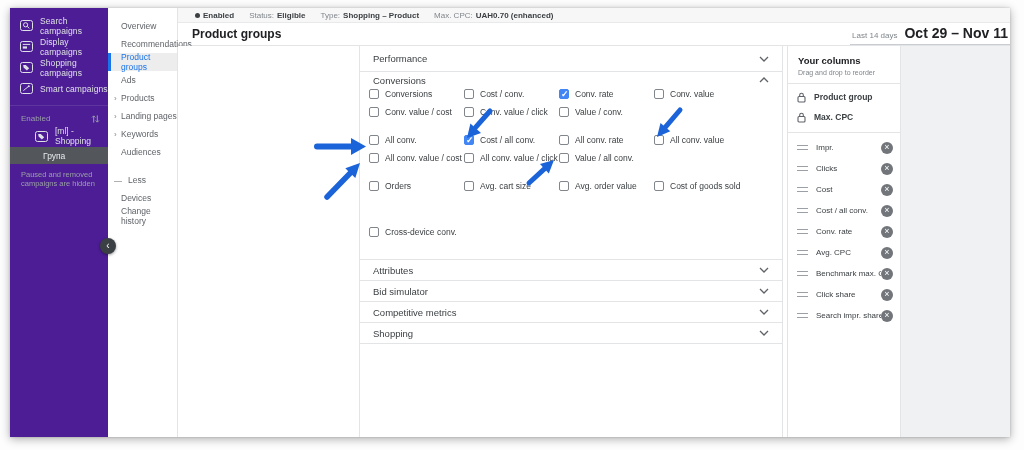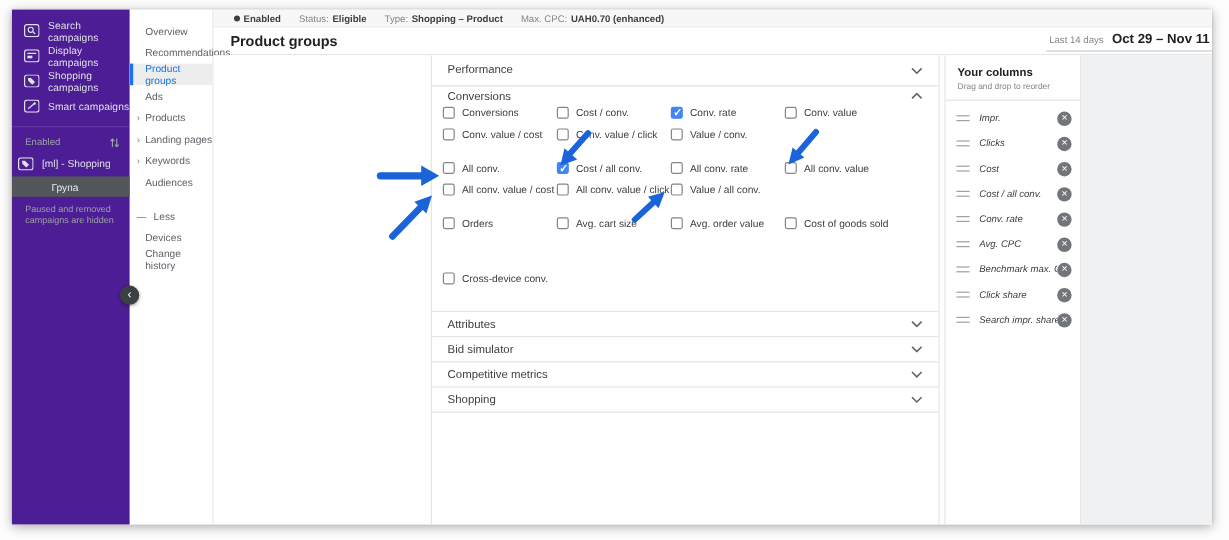--- a/index.html
+++ b/index.html
@@ -8,21 +8,21 @@
   .app { position:absolute; left:10px; top:8px; width:1000px; height:429px; display:flex;
          background:#fff; box-shadow:0 2px 9px rgba(0,0,0,.32), 0 0 2px rgba(0,0,0,.18); }
 
   
   .dark { width:98px; flex:none; background:#4c1d95; color:#dfe1e5; padding-top:7px; position:relative; }
   .dk-item { height:21px; display:flex; align-items:center; gap:7px; padding-left:10px; cursor:pointer; }
   .dk-item .lbl { font-size:8.5px; letter-spacing:.1px; }
   .dk-div { border-top:1px solid rgba(255,255,255,.10); margin:6px 0 0 0; }
   .dk-sec { height:17px; display:flex; align-items:center; justify-content:space-between; padding:0 8px 0 11px; margin-top:4px; }
   .dk-sec .lbl { font-size:8px; color:#9aa0a6; }
-  .dk-camp { height:18px; display:flex; align-items:center; gap:7px; padding-left:5px; }
+  .dk-camp { height:18px; display:flex; align-items:center; gap:7px; padding-left:25px; }
   .dk-camp .lbl { font-size:8.5px; }
   .dk-group { height:17px; display:flex; align-items:center; background:#53575b; padding-left:33px; margin-top:2px; }
   .dk-group .lbl { font-size:8.5px; color:#e8eaed; }
   .dk-note { font-size:7.5px; color:#9aa0a6; line-height:9px; padding:6px 8px 0 11px; }
   .collapse-btn { position:absolute; left:90px; top:230px; width:16px; height:16px; border-radius:50%;
                   background:#3b4045; color:#fff; font-size:10px; line-height:15px; text-align:center;
                   box-shadow:0 1px 3px rgba(0,0,0,.4); z-index:6; cursor:pointer; }
 
   
   .subnav { width:70px; flex:none; background:#fff; border-right:1px solid #e3e4e6; padding-top:9px; }
@@ -38,21 +38,21 @@
   .statusbar { height:15px; flex:none; background:#f7f7f8; border-bottom:1px solid #e8e9ea;
                display:flex; align-items:center; padding-left:17px; gap:15px; white-space:nowrap; }
   .sb-seg { font-size:8px; color:#80868b; display:flex; align-items:center; gap:3px; }
   .sb-seg b { color:#3c4043; font-weight:700; }
   .sb-dot { width:5px; height:5px; border-radius:50%; background:#3c4043; display:inline-block; }
   .titlebar { height:23px; flex:none; background:#fff; border-bottom:1px solid #e3e4e6;
               display:flex; align-items:center; justify-content:space-between; padding-left:14px; }
   .pg-title { font-size:12px; font-weight:700; color:#202124; }
   .dateblock { display:flex; align-items:baseline; gap:7px; border-bottom:1px solid #c9ccd0; padding:2px 2px 3px 2px; }
   .date-preset { font-size:8px; color:#80868b; }
-  .date-range { font-size:11px; font-weight:700; color:#202124;text-align:right; }
+  .date-range { font-size:14px; font-weight:700; color:#202124;text-align:right; }
 
   .content { flex:1; position:relative; background:#fff; overflow:hidden; }
   .grayzone { position:absolute; left:723px; right:0; top:0; bottom:0; background:#f0f1f2; }
 
   
   .dialog { position:absolute; left:181px; top:0; width:424px; height:100%; background:#fff;
             border-left:1px solid #e3e4e6; border-right:1px solid #e3e4e6; }
   .dlg-header { height:42px; display:flex; align-items:center; justify-content:space-between;
                 padding:0 13px; border-bottom:1px solid #e3e4e6; }
   .dlg-title { font-size:12.5px; font-weight:700; color:#202124; }
@@ -71,21 +71,21 @@
 
   
   .panel { position:absolute; left:609px; top:0; width:114px; height:100%; background:#fff;
            border-left:1px solid #e3e4e6; border-right:1px solid #e3e4e6; }
   .pn-head { padding:9px 10px 7px 10px; border-bottom:1px solid #e3e4e6; }
   .pn-title { font-size:9.5px; font-weight:700; color:#202124; }
   .pn-sub { font-size:7px; color:#80868b; margin-top:3px; }
   .pn-locked { padding:3px 0 5px 0; border-bottom:1px solid #e3e4e6; }
   .pn-lockrow { height:20px; display:flex; align-items:center; gap:8px; padding-left:9px; }
   .pn-lockrow .lbl { font-size:8.5px; color:#3c4043; font-weight:700; }
-  .pn-items { padding-top:4px;font-style:italic; }
+  .pn-items { padding-top:4px; }
   .pn-item { height:21px; display:flex; align-items:center; padding:0 7px 0 9px; }
   .handle { width:11px; height:5px; border-top:1.5px solid #9aa0a6; border-bottom:1.5px solid #9aa0a6; flex:none; cursor:grab; }
   .pn-item .lbl { font-size:8px; color:#3c4043; margin-left:8px; flex:1; white-space:nowrap; overflow:hidden; }
   .removex { width:12px; height:12px; flex:none; border-radius:50%; background:#72767a; color:#fff;
              font-size:9px; line-height:11px; text-align:center; cursor:pointer; }
 
   .overlay { position:absolute; left:0; top:0; width:1024px; height:450px; pointer-events:none; z-index:9; }
   svg.inline { display:block; }
 </style>
 </head>
@@ -376,20 +376,40 @@
                 </span>
               </div>
             </div>
         </div>
 
         <div class="panel">
           <div class="pn-head">
             <div class="pn-title">Your columns</div>
             <div class="pn-sub">Drag and drop to reorder</div>
           </div>
+          <div class="pn-locked" id="pn-locked">
+              <div class="pn-lockrow">
+                <span>
+                  <svg class="inline" width="9" height="11" viewBox="0 0 9 11" fill="none" stroke="#5f6368" stroke-width="1.1">
+                    <rect x="1" y="4.5" width="7" height="5.5" rx="1"></rect>
+                    <path d="M2.7 4.5 V3 a1.8 1.8 0 0 1 3.6 0 V4.5"></path>
+                  </svg>
+                </span>
+                <span class="lbl">Product group</span>
+              </div>
+              <div class="pn-lockrow">
+                <span>
+                  <svg class="inline" width="9" height="11" viewBox="0 0 9 11" fill="none" stroke="#5f6368" stroke-width="1.1">
+                    <rect x="1" y="4.5" width="7" height="5.5" rx="1"></rect>
+                    <path d="M2.7 4.5 V3 a1.8 1.8 0 0 1 3.6 0 V4.5"></path>
+                  </svg>
+                </span>
+                <span class="lbl">Max. CPC</span>
+              </div>
+            </div>
           <div class="pn-items" id="pn-items">
               <div class="pn-item">
                 <span class="handle"></span>
                 <span class="lbl">Impr.</span>
                 <span class="removex">×</span>
               </div>
               <div class="pn-item">
                 <span class="handle"></span>
                 <span class="lbl">Clicks</span>
                 <span class="removex">×</span>

